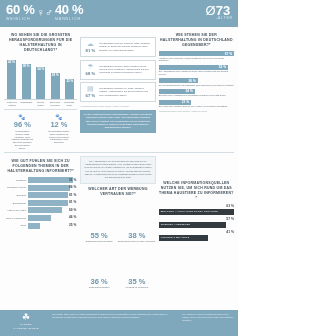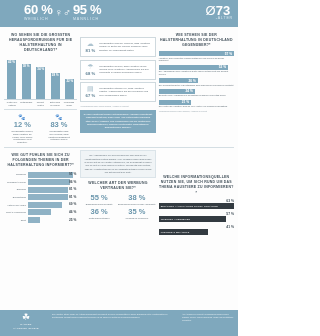--- a/index.html
+++ b/index.html
@@ -14,21 +14,21 @@
   .page { position:relative; width:238px; height:336px; background:#fdfdfd; }
 
   
   .header {
     position:relative;
     height:27px;
     background:#7fa8bd;
     color:#ffffff;
     padding:2px 4px 0 4px;
   }
-  .hdr-left { position:absolute; left:24px; top:3px; display:flex; align-items:center; }
+  .hdr-left { position:absolute; left:6px; top:3px; display:flex; align-items:center; }
   .big-pct { font-size:13px; font-weight:bold; letter-spacing:-0.3px; line-height:1; }
   .sub-lbl { font-size:3.6px; letter-spacing:0.9px; margin-top:1px; color:#d9e8ef; }
   .gender-glyphs { font-size:11px; line-height:1; margin:0 2px; font-weight:bold; }
   .hdr-block { display:flex; flex-direction:column; }
   .hdr-right {
     position:absolute; right:5px; top:4px;
     display:flex; align-items:flex-start; color:#fff;
   }
   .diam { font-size:13px; line-height:1; font-weight:normal; }
   .agenum { font-size:13px; font-weight:bold; line-height:1; }
@@ -94,21 +94,21 @@
   
   .lbar-row { display:flex; align-items:center; margin-bottom:1.6px; gap:2px; }
   .lbar-lbl { width:22px; font-size:2.1px; text-align:right; color:#5d6b74; line-height:1.15; }
   .lbar-track { flex:1; height:6px; position:relative; }
   .lbar-fill { height:6px; background:#8fb2c5; }
   .lbar-val { position:absolute; right:1px; top:0.5px; font-size:3.2px; font-weight:bold; color:#3f4a52; }
 
   
   .wb-grid { display:flex; flex-wrap:wrap; }
   .wb-cell { width:50%; text-align:center; margin-bottom:3px; }
-  .wb-pct { font-size:7.5px; font-weight:bold; color:#6c97ad; line-height:1; }
+  .wb-pct { font-size:7.5px; font-weight:bold; color:#6c97ad; line-height:1;margin-top:32px; }
   .wb-cap { font-size:2.2px; color:#5d6b74; line-height:1.25; margin-top:1px; }
 
   
   .dbar { position:relative; margin-bottom:2.5px; }
   .dbar-fill { background:#333b41; height:6px; display:flex; align-items:center; padding-left:2px; }
   .dbar-lbl { font-size:2.2px; color:#fff; letter-spacing:0.2px; }
   .dbar-val { font-size:3.4px; font-weight:bold; color:#44525c; text-align:right; margin-bottom:0.3px; }
 
   
   .para {
@@ -134,21 +134,21 @@
 <div class="page">
 
   <div class="header">
     <div class="hdr-left">
       <div class="hdr-block">
         <div class="big-pct">60 %</div>
         <div class="sub-lbl">WEIBLICH</div>
       </div>
       <div class="gender-glyphs">♀♂</div>
       <div class="hdr-block">
-        <div class="big-pct">95 %</div>
+        <div class="big-pct">40 %</div>
         <div class="sub-lbl">MÄNNLICH</div>
       </div>
     </div>
     <div class="hdr-right">
       <div class="diam">Ø</div>
       <div class="hdr-block">
         <div class="agenum">73</div>
         <div class="agelbl">-ALTER</div>
       </div>
     </div>
@@ -193,27 +193,27 @@
           <div class="vlabel">Tierarzt-kosten</div>
           <div class="vlabel">Betreuung im Urlaub</div>
           <div class="vlabel">Wohnungs-suche</div>
         </div>
 
         <div class="divider"></div>
 
         <div class="icon-row">
           <div class="icon-cell">
             <div class="pawicon">🐾</div>
+            <div class="pct-lg">96 %</div>
+            <div class="pct-cap">der Befragten denken, dass Haustiere einen positiven Einfluss auf das Wohl-befinden des Menschen haben.</div>
+          </div>
+          <div class="icon-cell">
+            <div class="pawicon">🐾</div>
             <div class="pct-lg">12 %</div>
             <div class="pct-cap">der Befragten finden, dass Haustiere für Kinder einen hohen emotionalen Wert bedeuten.</div>
-          </div>
-          <div class="icon-cell">
-            <div class="pawicon">🐾</div>
-            <div class="pct-lg">83 %</div>
-            <div class="pct-cap">der Befragten sind der Meinung, dass Haustiere Einsamkeit entgegen-wirken.</div>
           </div>
         </div>
       </div>
 
       <div class="col-m">
         <div style="height:7px"></div>
         <div class="card">
           <div class="card-ico">
             <div class="glyph">☁</div>
             <div class="card-pct">81 %</div>

